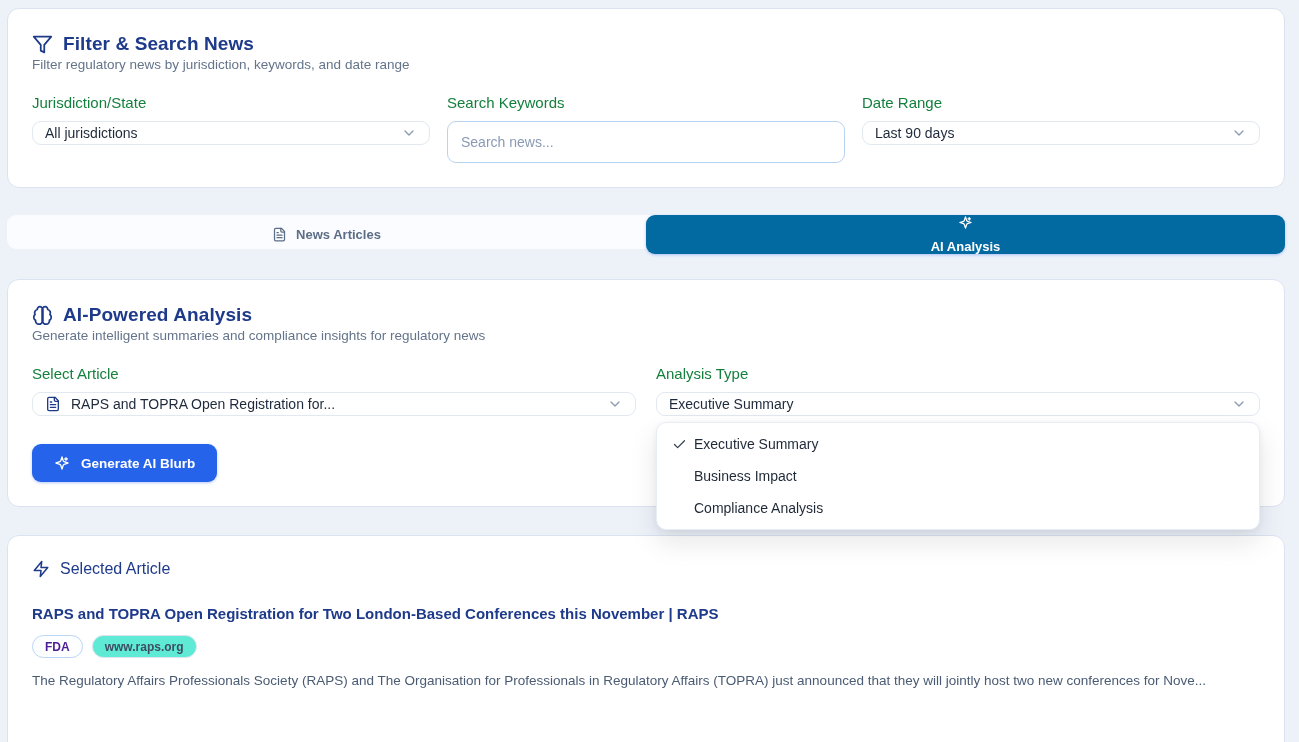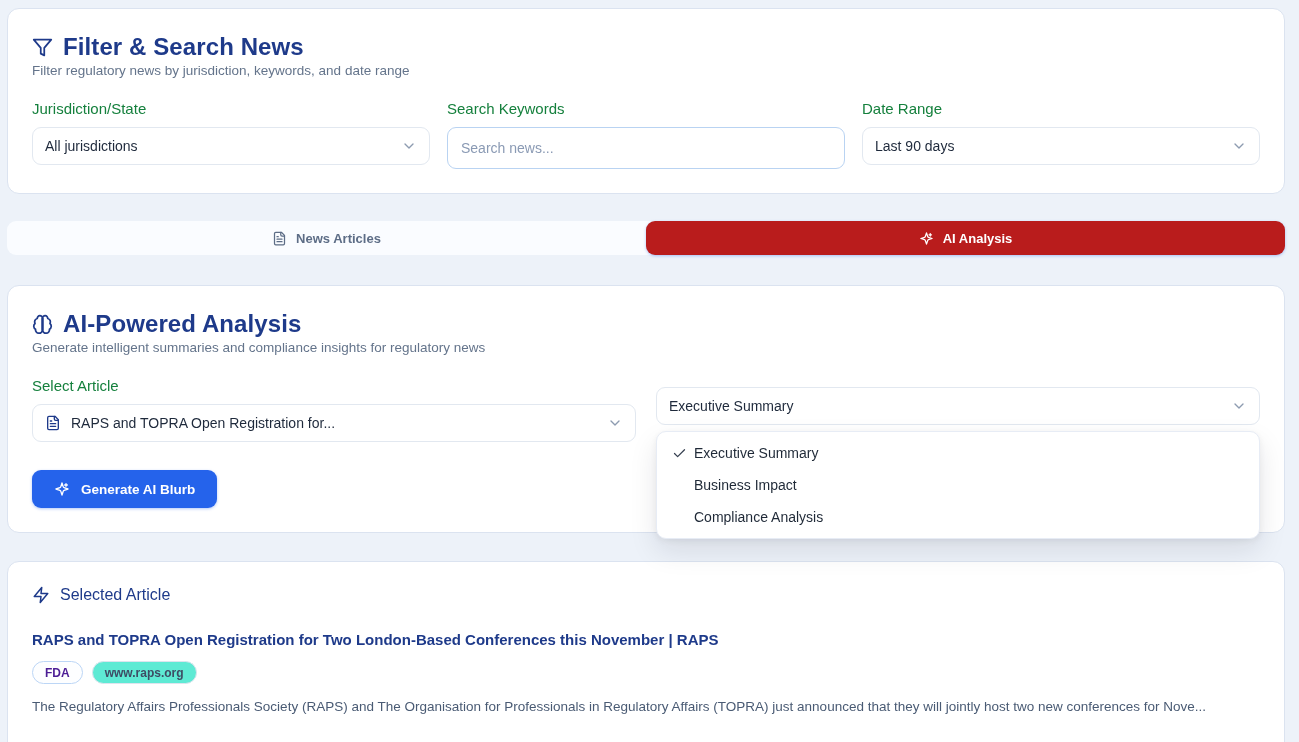--- a/index.html
+++ b/index.html
@@ -12,38 +12,38 @@
   .page { padding: 8px 14px 0 7px; position: relative; }
 
   .card {
     background: #ffffff;
     border: 1px solid #dbe3f0;
     border-radius: 12px;
     padding: 24px;
   }
 
   .card-header { display: flex; align-items: center; gap: 10px; }
-  .card-title { font-size: 24px; font-weight: 700; color: #1e3a8a; letter-spacing: .1px; }
+  .card-title { font-size: 19px; font-weight: 700; color: #1e3a8a; letter-spacing: .1px; }
   .card-title-sm { font-size: 16px; font-weight: 400; color: #1e3a8a; }
   .card-subtitle { margin-top: 2px; font-size: 13.5px; color: #64748b; }
 
   .icon { display: inline-flex; flex: none; }
   .icon svg { display: block; }
 
   
   .filter-grid {
     display: grid;
     grid-template-columns: repeat(3, 1fr);
     gap: 17px;
     margin-top: 22px;
   }
   .field-label { font-size: 15px; font-weight: 400; color: #15803d; }
   .control {
     margin-top: 10px;
-    height: 38px;
+    height: 24px;
     border: 1px solid #e2e8f0;
     border-radius: 9px;
     background: #fff;
     display: flex;
     align-items: center;
     justify-content: space-between;
     padding: 0 12px;
     font-size: 14px;
     color: #1e293b;
     cursor: pointer;
@@ -78,23 +78,24 @@
     align-items: center;
     justify-content: center;
     gap: 9px;
     font-size: 13px;
     font-weight: 700;
     border-radius: 9px;
     cursor: pointer;
   }
   .tab-inactive { color: #5d6d86; }
   .tab-active {
-    background: #b91c1c;
+    background: #0369a1;
     color: #ffffff;
     box-shadow: 0 1px 3px rgba(37, 99, 235, .35);
+    flex-direction: column;
   }
 
   
   .analysis-card { margin-top: 30px; position: relative; }
   .analysis-grid {
     display: grid;
     grid-template-columns: 1fr 1fr;
     gap: 20px;
     margin-top: 22px;
   }
@@ -281,20 +282,21 @@
                 <path d="m12 3-1.9 5.8a2 2 0 0 1-1.3 1.3L3 12l5.8 1.9a2 2 0 0 1 1.3 1.3L12 21l1.9-5.8a2 2 0 0 1 1.3-1.3L21 12l-5.8-1.9a2 2 0 0 1-1.3-1.3L12 3Z"></path>
                 <path d="M18 4v4"></path>
                 <path d="M16 6h4"></path>
               </svg>
           </span>
           <span>Generate AI Blurb</span>
         </button>
       </div>
 
       <div>
+        <div class="field-label">Analysis Type</div>
         <div class="select-wrap">
           <div class="control">
             <span class="value">
                 <span>Executive Summary</span>
               </span>
             <span class="icon chev">
               <svg width="16" height="16" viewBox="0 0 24 24" fill="none" stroke="currentColor" stroke-width="2" stroke-linecap="round" stroke-linejoin="round">
                   <path d="m6 9 6 6 6-6"></path>
                 </svg>
             </span>

